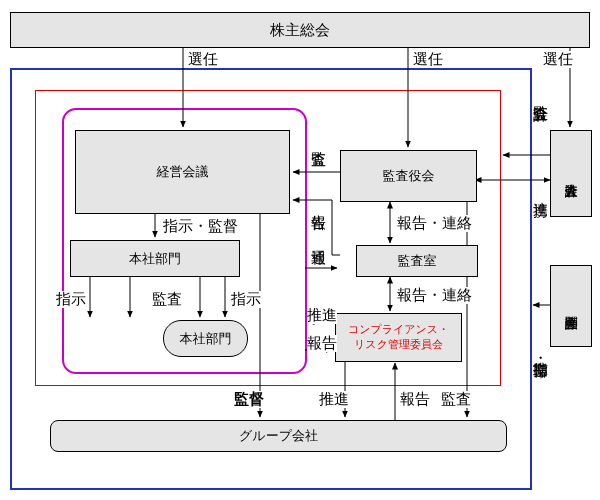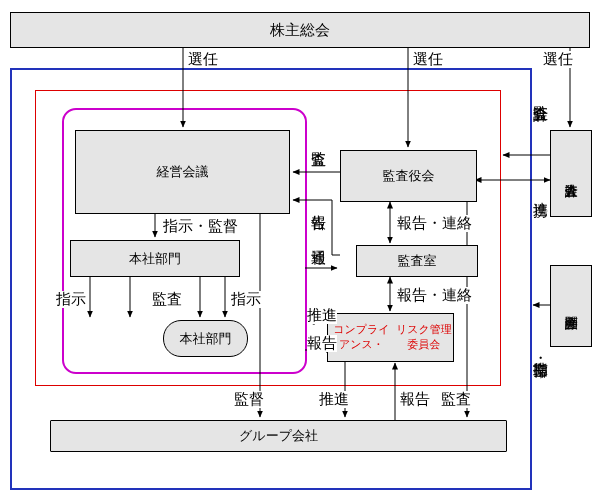--- a/index.html
+++ b/index.html
@@ -7,21 +7,21 @@
          font-family:"DejaVu Sans","Liberation Sans",sans-serif;color:#000;overflow:hidden;}
   .frame{position:absolute;z-index:1;background:transparent;}
   #frame-blue{left:10px;top:68px;width:518px;height:418px;border:2px solid #2233bb;}
   #frame-red{left:35px;top:90px;width:464px;height:294px;border:1px solid #dd0000;}
   #frame-magenta{left:62px;top:108px;width:241px;height:262px;border:2px solid #cc00cc;border-radius:14px;}
   svg.wires{position:absolute;left:0;top:0;z-index:2;pointer-events:none;}
   .box{position:absolute;z-index:3;border:1px solid #000;background:#e5e5e5;
        display:flex;align-items:center;justify-content:center;text-align:center;font-size:13px;line-height:1.35;}
   .lbl{position:absolute;z-index:4;font-size:15px;white-space:nowrap;background:#fff;line-height:1.1;}
   .vert{writing-mode:vertical-rl;text-orientation:upright;}
-  .rounded{border-radius:1px;}
+  .rounded{border-radius:8px;}
   .red-text{color:#dd0000;font-size:11px;}
 </style>
 </head>
 <body>
 
 <div id="stage">
 
   <div class="frame" id="frame-blue"></div>
   <div class="frame" id="frame-red"></div>
   <div class="frame" id="frame-magenta"></div>
@@ -96,21 +96,21 @@
 
   <div class="box" style="left:356px;top:245px;width:120px;height:30px;">
     <span>監査室</span>
   </div>
 
 
   <div class="box" style="left:163px;top:320px;width:83px;height:35px;border-radius:18px;">
     <span>本社部門</span>
   </div>
 
-  <div class="box red-text" style="left:327px;top:313px;width:125px;height:47px;flex-direction:row;">
+  <div class="box red-text" style="left:335px;top:313px;width:125px;height:47px;flex-direction:column;">
     <span>コンプライアンス・</span>
     <span>リスク管理委員会</span>
   </div>
 
   <div class="box vert" style="left:550px;top:265px;width:40px;height:80px;">
     <span>顧問弁護士</span>
   </div>
 
   <div class="box rounded" style="left:50px;top:420px;width:455px;height:30px;">
     <span>グループ会社</span>
@@ -133,18 +133,18 @@
   <div class="lbl" style="left:152px;top:291px;">監査</div>
   <div class="lbl" style="left:231px;top:291px;">指示</div>
 
   <div class="lbl" style="left:307px;top:307px;">推進</div>
   <div class="lbl" style="left:307px;top:335px;">報告</div>
 
   <div class="lbl vert" style="left:532px;top:94px;">会計監査</div>
   <div class="lbl vert" style="left:532px;top:190px;">連携</div>
   <div class="lbl vert" style="left:532px;top:350px;">助言・指導</div>
 
-  <div class="lbl" style="left:234px;top:391px;">監督</div>
+  <div class="lbl" style="left:234px;top:391px;font-weight:bold;">監督</div>
   <div class="lbl" style="left:319px;top:391px;">推進</div>
   <div class="lbl" style="left:400px;top:391px;">報告</div>
   <div class="lbl" style="left:441px;top:391px;">監査</div>
 
 </div>
 
 </body></html>

